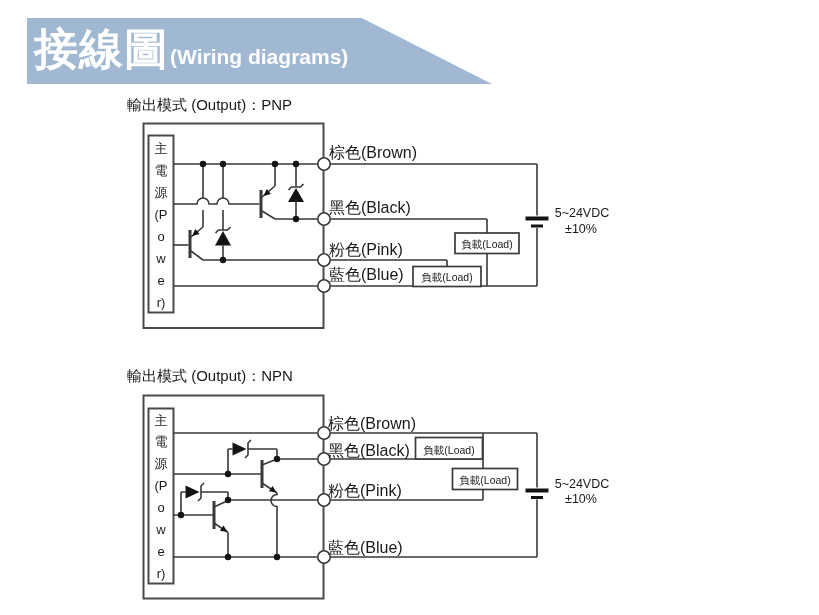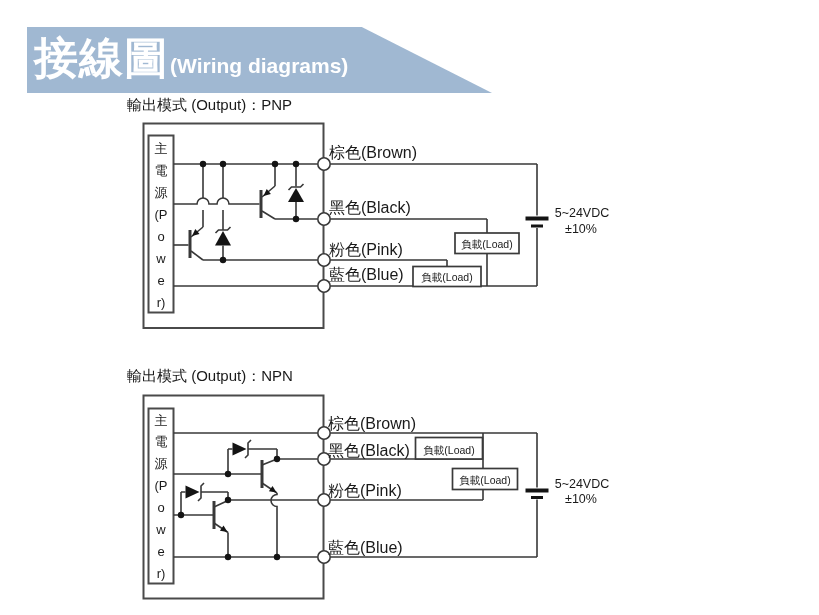--- a/index.html
+++ b/index.html
@@ -1,21 +1,21 @@
 <!DOCTYPE html>
 <html><head>
 <meta charset="utf-8">
 <style>
   html,body{margin:0;padding:0;background:#ffffff;}
   body{font-family:"Liberation Sans",sans-serif;}
   #screen{position:relative;width:819px;height:615px;background:#ffffff;overflow:hidden;}
 
   
   .banner{
-    position:absolute;left:27px;top:27px;width:465px;height:66px;
+    position:absolute;left:27px;top:18px;width:465px;height:66px;
     clip-path:polygon(0 0,72% 0,100% 100%,0 100%);
     display:flex;align-items:baseline;padding-left:7px;box-sizing:border-box;
   }
   .banner .zh{font-size:44px;font-weight:bold;line-height:62px;letter-spacing:1px;}
   .banner .en{font-size:21px;font-weight:bold;margin-left:1px;}
 
   svg.diagram{position:absolute;left:0;top:0;width:819px;height:615px;}
 
   svg text{fill:#1a1a1a;}
   .wire{stroke:#383838;stroke-width:1.6;fill:none;}

